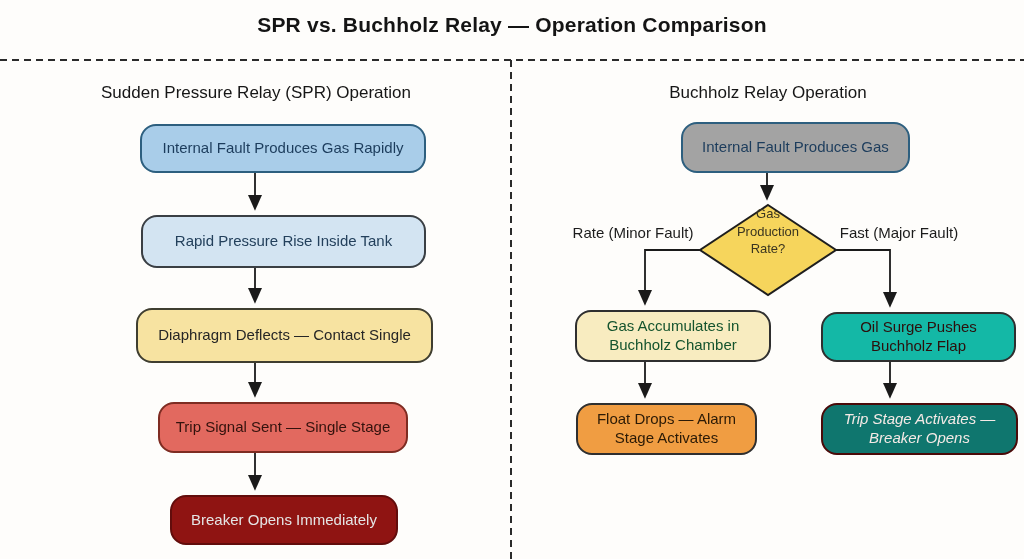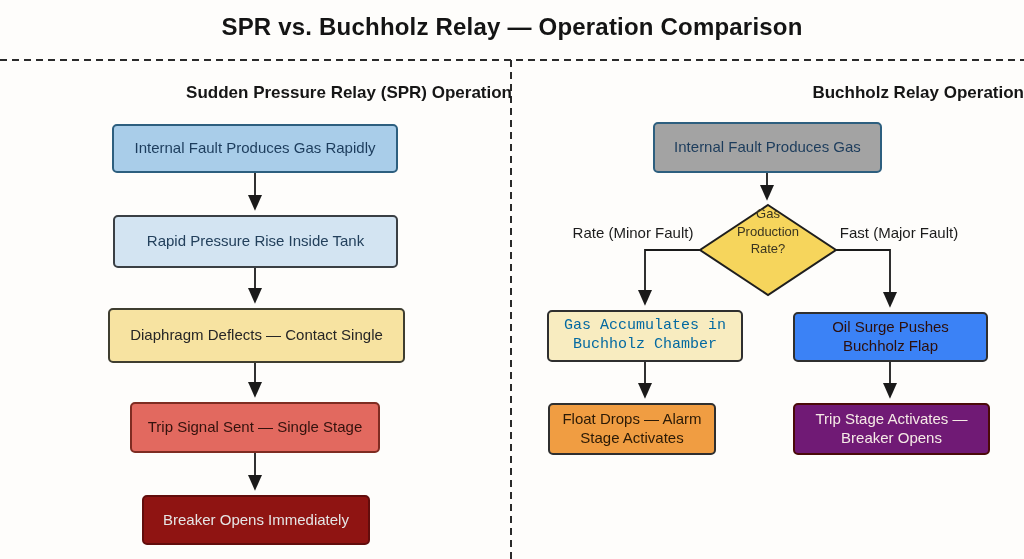--- a/index.html
+++ b/index.html
@@ -1,39 +1,39 @@
 <!DOCTYPE html>
 <html><head>
 <meta charset="utf-8">
 <style>
   html,body{margin:0;padding:0;}
   body{font-family:"Liberation Sans", sans-serif;}
   #canvas{position:relative;width:1024px;height:559px;overflow:hidden;background:#fefdfb;}
   .title{position:absolute;top:13px;left:0;width:1024px;text-align:center;
-         font-size:24px;font-weight:bold;letter-spacing:0.2px;color:#141414;}
-  .hdr{position:absolute;top:83px;width:512px;text-align:right;
-       font-size:17px;font-weight:bold;color:#161616;}
+         font-size:21px;font-weight:bold;letter-spacing:0.2px;color:#141414;}
+  .hdr{position:absolute;top:83px;width:512px;text-align:center;
+       font-size:17px;font-weight:normal;color:#161616;}
   .hdr-left{left:0;}
   .hdr-right{left:512px;}
   .divider-h{position:absolute;left:0;top:59px;width:1024px;height:2px;
     background:repeating-linear-gradient(90deg,#2a2a2a 0 7px,transparent 7px 12px);}
   .divider-v{position:absolute;left:510px;top:60px;width:2px;height:499px;
     background:repeating-linear-gradient(180deg,#2a2a2a 0 7px,transparent 7px 12px);}
   svg.flow{position:absolute;left:0;top:0;width:1024px;height:559px;pointer-events:none;}
-  .node{position:absolute;border:2px solid #333;border-radius:5px;box-sizing:border-box;
+  .node{position:absolute;border:2px solid #333;border-radius:16px;box-sizing:border-box;
         display:flex;align-items:center;justify-content:center;text-align:center;
-        font-size:15px;line-height:1.25;padding:10px 10px;}
+        font-size:15px;line-height:1.25;padding:10px 10px;margin-left:28px;}
   .n-l1{left:112px;top:124px;width:286px;height:49px;}
   .n-l2{left:113px;top:215px;width:285px;height:53px;}
   .n-l3{left:108px;top:308px;width:297px;height:55px;}
   .n-l4{left:130px;top:402px;width:250px;height:51px;}
   .n-l5{left:142px;top:495px;width:228px;height:50px;}
   .n-r1{left:653px;top:122px;width:229px;height:51px;}
   .n-r2a{left:547px;top:310px;width:196px;height:52px;}
-  .n-r3a{left:548px;top:403px;width:168px;height:52px;}
+  .n-r3a{left:548px;top:403px;width:181px;height:52px;}
   .n-r2b{left:793px;top:312px;width:195px;height:50px;}
   .n-r3b{left:793px;top:403px;width:197px;height:52px;}
   .decision-text{position:absolute;left:733px;top:205px;width:70px;height:90px;
         display:flex;align-items:flex-start;justify-content:center;text-align:center;
         font-size:13px;line-height:1.35;}
   .branch-label{position:absolute;top:224px;width:146px;text-align:center;
         font-size:15px;color:#1c1c1c;}
   .bl-slow{left:560px;}
   .bl-fast{left:826px;}
 </style>
@@ -89,26 +89,26 @@
     <span>Internal Fault Produces Gas</span>
   </div>
 
   <div class="decision-text" style="color: rgb(58, 53, 32);">
     <span>Gas Production Rate?</span>
   </div>
 
   <div class="branch-label bl-slow">Rate (Minor Fault)</div>
   <div class="branch-label bl-fast">Fast (Major Fault)</div>
 
-  <div class="node n-r2a" style="background-color: rgb(248, 236, 192); border-color: rgb(47, 47, 47); color: #0369a1; font-family: Liberation Mono, monospace;">
+  <div class="node n-r2a" style="background-color: rgb(248, 236, 192); border-color: rgb(47, 47, 47); color: #14532d;">
     <span>Gas Accumulates in Buchholz Chamber</span>
   </div>
   <div class="node n-r3a" style="background-color: rgb(240, 157, 66); border-color: rgb(47, 47, 47); color: rgb(43, 26, 6);">
     <span>Float Drops — Alarm Stage Activates</span>
   </div>
-  <div class="node n-r2b" style="background-color: #3b82f6; border-color: rgb(47, 47, 47); color: rgb(45, 15, 12);">
+  <div class="node n-r2b" style="background-color: #14b8a6; border-color: rgb(47, 47, 47); color: rgb(45, 15, 12);">
     <span>Oil Surge Pushes Buchholz Flap</span>
   </div>
-  <div class="node n-r3b" style="background-color: #701a75; border-color: rgb(74, 10, 9); color: rgb(245, 234, 230);">
+  <div class="node n-r3b" style="background-color: #0f766e; border-color: rgb(74, 10, 9); color: rgb(245, 234, 230); font-style: italic;">
     <span>Trip Stage Activates — Breaker Opens</span>
   </div>
 
 </div>
 
 </body></html>

